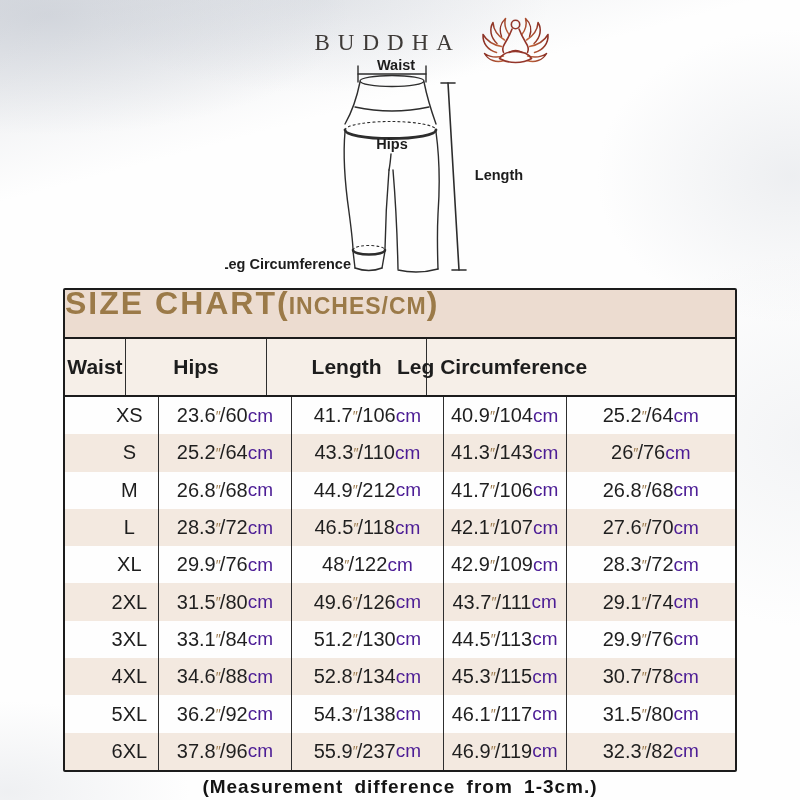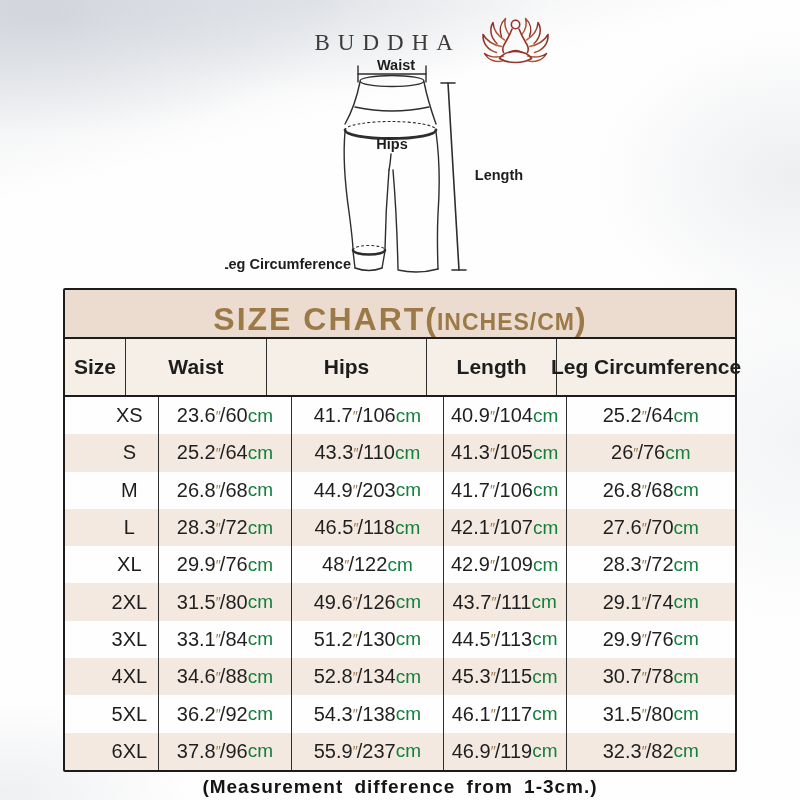--- a/index.html
+++ b/index.html
@@ -41,23 +41,23 @@
     font-weight:bold;fill:#1d1d1d;font-size:14.5px;
   }
 
   
   .size-table{
     position:absolute;left:63px;top:288px;width:674px;height:484px;
     box-sizing:border-box;border:2px solid #1c1c1c;border-radius:2px;
     display:flex;flex-direction:column;background:#fefefe;
   }
   .title-bar{
-    height:47px;flex:0 0 47px;line-height:59px;
+    height:47px;flex:0 0 47px;line-height:26px;
     background:#ecdcd0;border-bottom:2px solid #1c1c1c;
-    text-align:center;color:#9b7a48;font-weight:bold;white-space:nowrap;
+    text-align:left;color:#9b7a48;font-weight:bold;white-space:nowrap;
   }
   .title-bar .t-main{font-size:32px;letter-spacing:2px;}
   .title-bar .t-paren{font-size:32px;letter-spacing:1px;}
   .title-bar .t-sub{font-size:23px;letter-spacing:1px;}
   .grid-row{
     display:grid;
     grid-template-columns:9.1% 21.05% 23.9% 19.4% 26.55%;
     align-items:center;
   }
   .header-row{
@@ -70,21 +70,21 @@
     display:flex;align-items:center;justify-content:center;
     border-right:1px solid #2e2e2e;
     white-space:nowrap;
   }
   .cell:last-child{border-right:none;}
   .rows{flex:1;display:flex;flex-direction:column;}
   .trow{flex:1;font-size:20px;padding-left:36px;}
   .trow.alt{background:#f3e9e0;}
   .size-cell{font-size:20px;}
   .num{color:#1f1f1f;}
-  .unit{color:#15803d;font-size:.95em;}
+  .unit{color:#4c1d95;font-size:.95em;}
   .mark{color:#9c7b4e;font-size:.72em;vertical-align:.3em;letter-spacing:-1px;}
 
   
   .footer-note{
     position:absolute;left:0;right:0;top:776px;
     text-align:center;font-weight:bold;font-size:19px;
     letter-spacing:1px;word-spacing:5px;color:#141414;
   }
 </style>
 </head>
@@ -162,21 +162,20 @@
   <text x="167" y="97" text-anchor="middle">Hips</text>
   <text x="274" y="128" text-anchor="middle">Length</text>
   <text x="126" y="217" text-anchor="end">Leg Circumference</text>
 </svg>
 
 <div class="size-table">
   <div class="title-bar">
     <span class="t-main">SIZE CHART</span><span class="t-paren">(</span><span class="t-sub">INCHES/CM</span><span class="t-paren">)</span>
   </div>
   <div class="grid-row header-row">
-    <div class="cell">Size</div>
     <div class="cell">Waist</div>
     <div class="cell">Hips</div>
     <div class="cell">Length</div>
     <div class="cell">Leg Circumference</div>
   </div>
   <div class="rows">
       <div class="grid-row trow">
         <div class="cell size-cell">XS</div>
         <div class="cell">
           <span class="num">23.6</span>
@@ -213,42 +212,42 @@
         </div>
         <div class="cell">
           <span class="num">43.3</span>
           <span class="mark">″</span>
           <span class="num">/110</span>
           <span class="unit">cm</span>
         </div>
         <div class="cell">
           <span class="num">41.3</span>
           <span class="mark">″</span>
-          <span class="num">/105</span>
+          <span class="num">/143</span>
           <span class="unit">cm</span>
         </div>
         <div class="cell">
           <span class="num">26</span>
           <span class="mark">″</span>
           <span class="num">/76</span>
           <span class="unit">cm</span>
         </div>
       </div>
       <div class="grid-row trow">
         <div class="cell size-cell">M</div>
         <div class="cell">
           <span class="num">26.8</span>
           <span class="mark">″</span>
           <span class="num">/68</span>
           <span class="unit">cm</span>
         </div>
         <div class="cell">
           <span class="num">44.9</span>
           <span class="mark">″</span>
-          <span class="num">/203</span>
+          <span class="num">/212</span>
           <span class="unit">cm</span>
         </div>
         <div class="cell">
           <span class="num">41.7</span>
           <span class="mark">″</span>
           <span class="num">/106</span>
           <span class="unit">cm</span>
         </div>
         <div class="cell">
           <span class="num">26.8</span>

